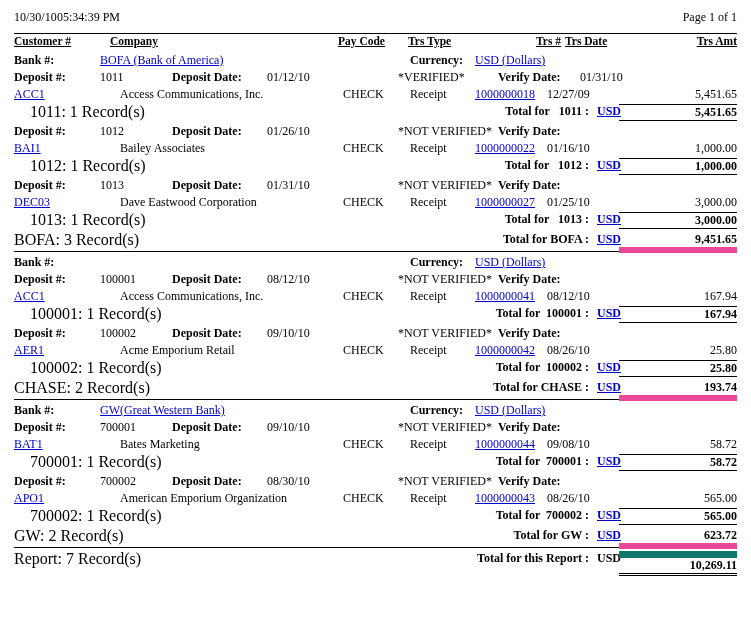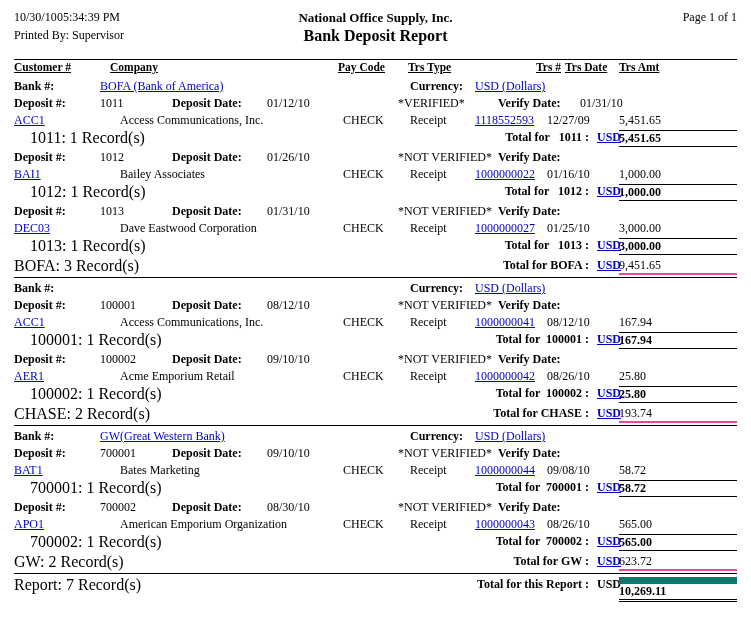--- a/index.html
+++ b/index.html
@@ -12,48 +12,43 @@
   .hdr2{height:26px}
   .center{left:0;right:0;text-align:center}
   .b{font-weight:bold}
   .it{font-size:16px}
   .link{color:#0000c8;text-decoration:underline;cursor:pointer}
   .title{font-size:16px}
   .co{font-size:13px}
   .hr{border-top:1px solid #000;margin:5px 14px 0 14px;height:0}
   .colhead{height:19px}
   .colhead span{font-weight:bold;text-decoration:underline;font-size:11.5px}
-  .amt{right:14px;width:118px;}
+  .amt{right:14px;width:118px;text-align:right}
   .tlabel{right:162px;font-weight:bold;white-space:pre !important}
   .tot .amt{font-weight:bold;border-top:1px solid #000;border-bottom:1px solid #000}
-  .btot .amt{font-weight:normal;border-bottom:2px solid #ec4899}
+  .btot .amt{font-weight:bold;border-bottom:6px solid #ec4899}
   .gtot .amt{font-weight:bold;border-top:7px solid #0f766e;border-bottom:3px double #000}
   .mb{margin-bottom:3px}
   .sep{border-top:1px solid #000;margin:2px 14px 3px 14px;height:0}
   .footer{height:22px}
   .p14{left:14px}.p30{left:30px}.p57{left:57px}.p84{left:100px}.p100{left:100px}
   .p110{left:110px}.p120{left:120px}.p172{left:172px}.p267{left:267px}.p338{left:338px}
   .p343{left:343px}.p398{left:398px}.p408{left:408px}.p410{left:410px}.p475{left:475px}
   .p498{left:498px}.p536{left:536px}.p547{left:547px}.p565{left:565px}.p580{left:580px}
   .p597{left:597px}.pr14{right:14px}
 </style>
 </head>
 <body>
 
 <div class="page">
 
   <div class="row hdr1">
     <span class="p14">10/30/10</span>
     <span class="p57">05:34:39 PM</span>
-    <span class="center b co">National Office Supply, Inc.</span>
     <span class="pr14">Page 1 of 1</span>
-  </div>
-  <div class="row hdr2">
-    <span class="p14">Printed By: Supervisor</span>
-    <span class="center b title">Bank Deposit Report</span>
   </div>
   <div class="hr"></div>
 
   <div class="row colhead">
     <span class="p14">Customer #</span>
     <span class="p110">Company</span>
     <span class="p338">Pay Code</span>
     <span class="p408">Trs Type</span>
     <span class="p536">Trs #</span>
     <span class="p565">Trs Date</span>
@@ -75,21 +70,21 @@
       <span class="p267">01/12/10</span>
       <span class="p398">*VERIFIED*</span>
       <span class="p498 b">Verify Date:</span>
       <span class="p580">01/31/10</span>
     </div>
     <div class="row">
       <span class="p14 link">ACC1</span>
       <span class="p120">Access Communications, Inc.</span>
       <span class="p343">CHECK</span>
       <span class="p410">Receipt</span>
-      <span class="p475 link">1118552593</span>
+      <span class="p475 link">1000000018</span>
       <span class="p547">12/27/09</span>
       <span class="amt">5,451.65</span>
     </div>
     <div class="row tot mb">
       <span class="p30 it">1011: 1 Record(s)</span>
       <span class="tlabel">Total for   1011 :</span>
       <span class="p597 link b">USD</span>
       <span class="amt">5,451.65</span>
     </div>
 

